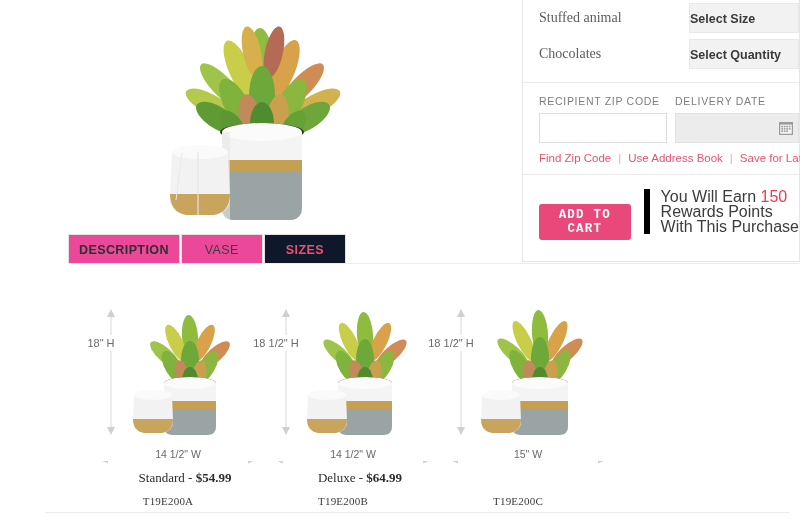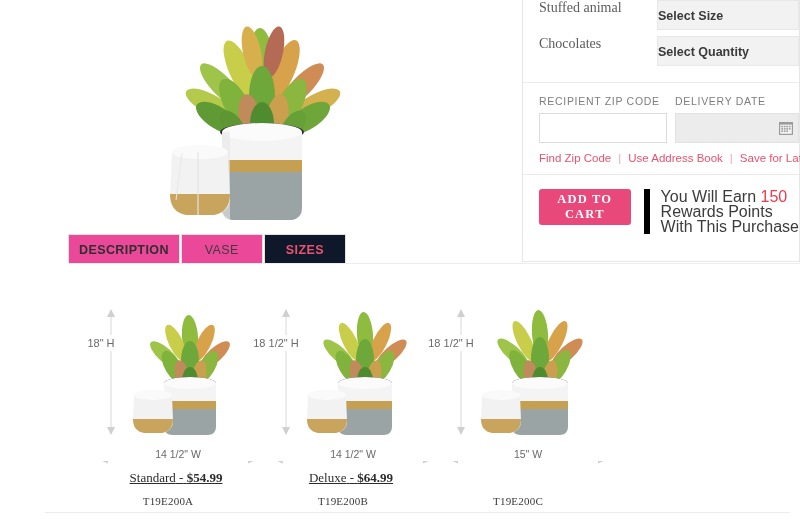--- a/index.html
+++ b/index.html
@@ -84,22 +84,24 @@
     border-right: 1px solid #e6e6e6;
     border-bottom: 1px solid #e6e6e6;
     box-sizing: border-box;
     background: #fff;
   }
   .addon-rows {
     padding: 0 0 0 0;
   }
   .addon-row {
     display: flex;
+    align-items: center;
     height: 36px;
     padding: 0 0 0 16px;
+    gap: 32px;
   }
   .addon-row:first-child { margin-top: 0px; }
   .addon-label {
     font-family: "Liberation Serif", serif;
     font-size: 14px;
     color: #5c5c5c;
     width: 118px;
     flex: 0 0 118px;
   }
   .addon-select {
@@ -184,21 +186,22 @@
   .add-to-cart {
     width: 142px; height: 36px;
     background: #e8487a;
     border: none;
     border-radius: 3px;
     color: #ffffff;
     font-size: 12.5px;
     letter-spacing: 1.2px;
     font-weight: 600;
     cursor: pointer;
-    font-family: Liberation Serif, serif;
+    font-family: Liberation Mono, monospace;
+    margin-top: 15px;
   }
   .rewards {
     margin-left: 13px;
     padding-left: 11px;
     border-left: 6px solid #000000;
     font-size: 16px;
     line-height: 15px;
     color: #3c3c3c;
     white-space: nowrap;
   }
@@ -250,27 +253,26 @@
     left: 30px; top: 162px;
     width: 160px;
     text-align: center;
     font-size: 10.5px;
     color: #6a6a6a;
     background: #fff;
     padding: 1px 0;
   }
   .price-line {
     position: absolute;
-    left: 8px; top: 185px;
+    left: 17px; top: 185px;
     width: 200px;
     text-align: center;
     font-family: "Liberation Serif", serif;
     font-size: 13px;
     color: #2c2c2c;
-    text-decoration: underline;
   }
   .price-line .amt { font-weight: bold; }
   .sku-line {
     position: absolute;
     left: 0; top: 210px;
     width: 200px;
     text-align: center;
     font-family: "Liberation Serif", serif;
     font-size: 11px;
     color: #3a3a3a;

